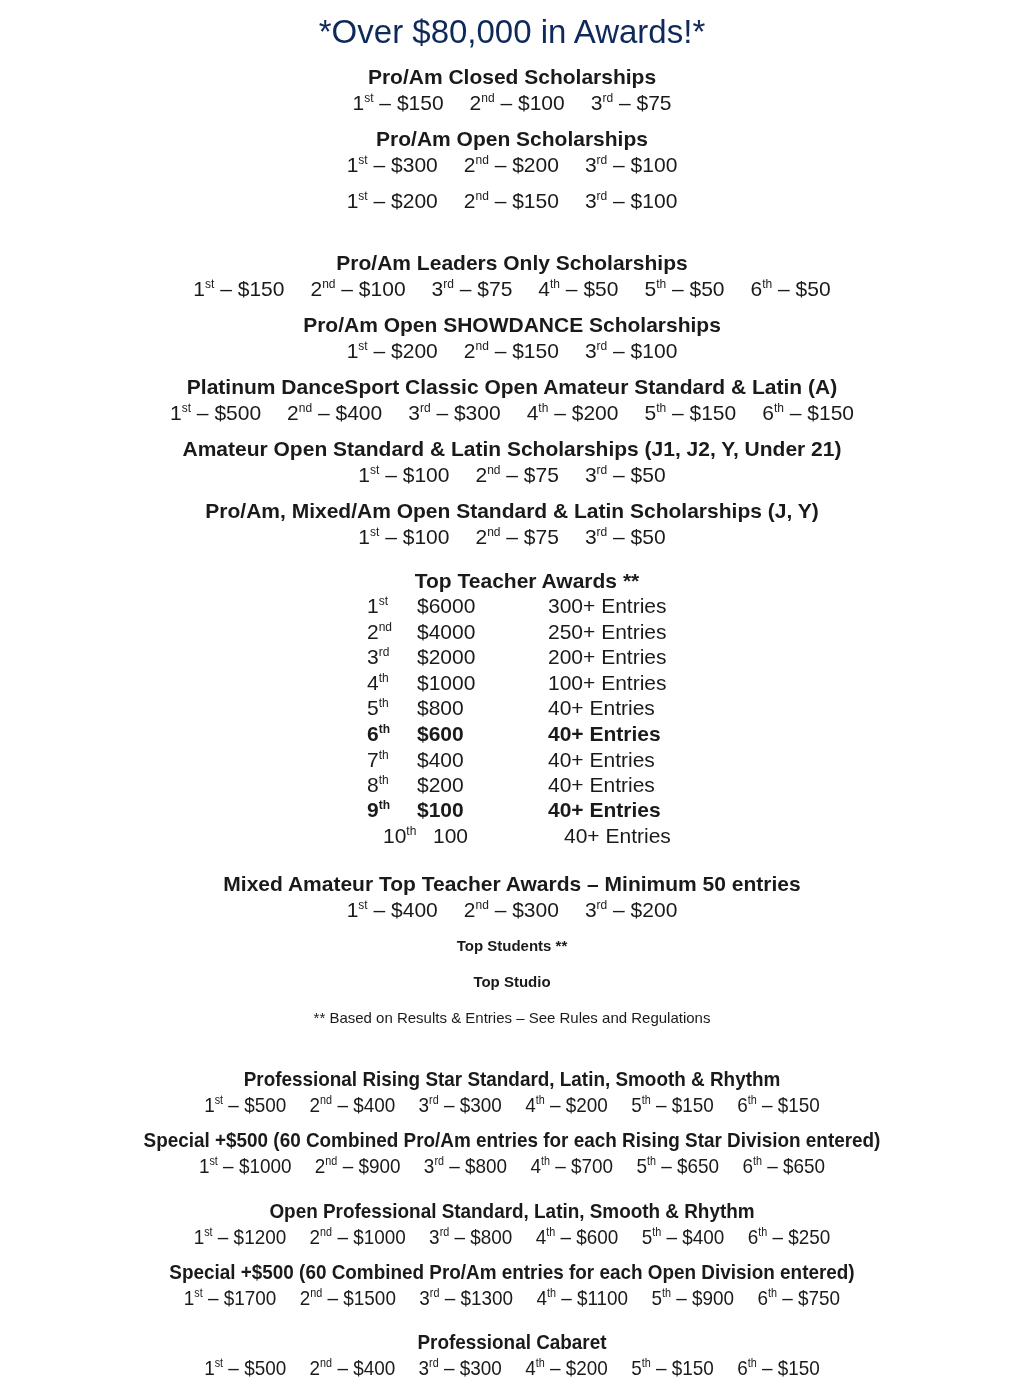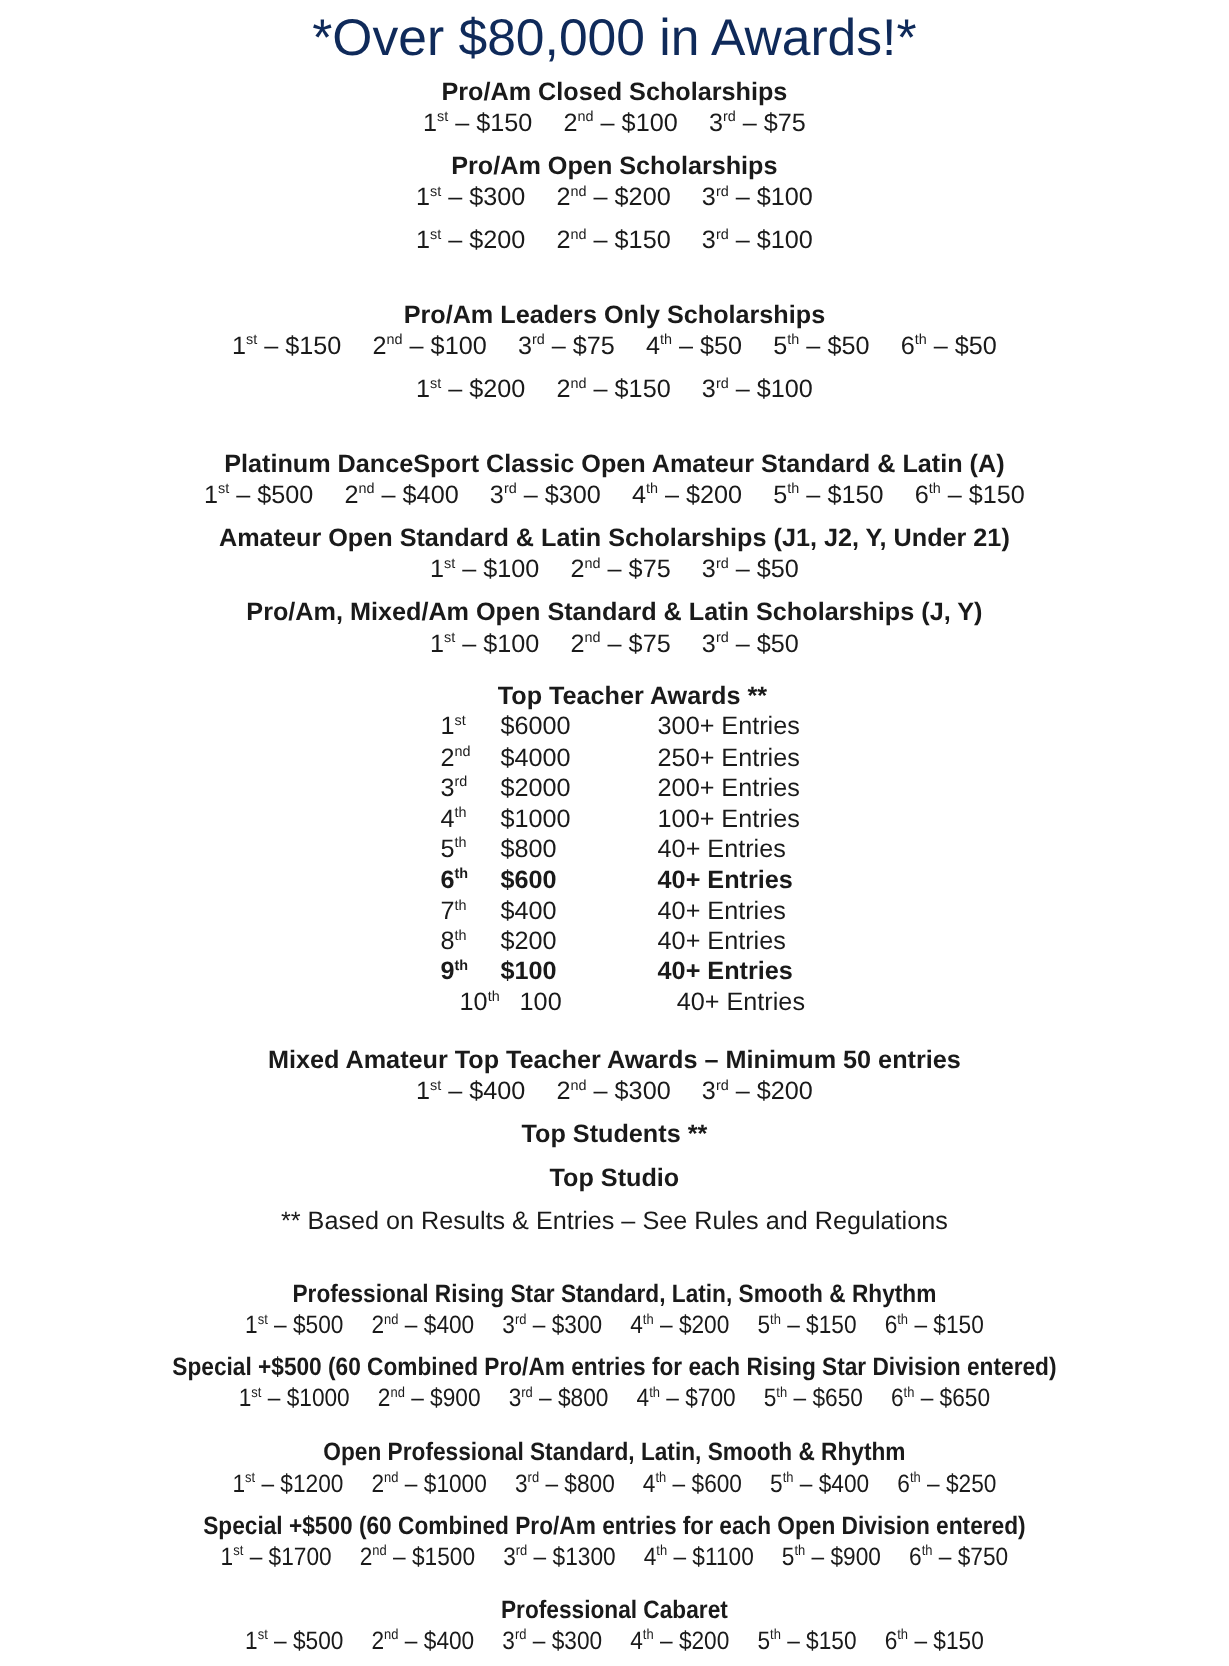--- a/index.html
+++ b/index.html
@@ -4,36 +4,36 @@
   <style>
     html, body { margin: 0; padding: 0; background: #ffffff; }
     body {
       width: 1024px; height: 1388px; overflow: hidden;
       font-family: "Liberation Sans", sans-serif;
       color: #1a1a1a;
       position: relative;
     }
     .title {
       position: absolute; left: 0; width: 1024px; top: 10px;
-      text-align: center; font-size: 43px; color: #0f2a5a; line-height: 44px;
+      text-align: center; font-size: 33px; color: #0f2a5a; line-height: 44px;
     }
     .block { position: absolute; left: 0; width: 1024px; text-align: center; }
     .heading { font-weight: bold; font-size: 21px; line-height: 26px; }
     .prizes { font-size: 21px; line-height: 26px; white-space: nowrap; }
     .cond .heading, .cond .prizes { transform: scaleX(0.9); transform-origin: center; display: block; }
     .prize { display: inline-block; margin: 0 13px; }
     .prize sup { font-size: 12px; vertical-align: 8px; line-height: 0; }
     .teacher { position: absolute; left: 0; width: 1024px; }
     .teacher .heading { text-align: center; width: 1024px; position: absolute; left: 15px; top: 0; }
     .trow { position: absolute; font-size: 21px; line-height: 25.5px; height: 25.5px; }
     .trow .place { position: absolute; left: 367px; }
     .trow .amt { position: absolute; left: 417px; }
     .trow .ent { position: absolute; left: 548px; white-space: nowrap; }
     .trow sup { font-size: 12px; vertical-align: 8px; line-height: 0; }
-    .single { position: absolute; left: 0; width: 1024px; text-align: center; font-size: 21px; line-height: 26px; }
+    .single { position: absolute; left: 0; width: 1024px; text-align: center; font-size: 15px; line-height: 26px; }
     .single.bold { font-weight: bold; }
   </style>
 </head>
 <body>
 
 <div class="title">*Over $80,000 in Awards!*</div>
 
 <div id="sections"></div>
 
 <div class="teacher" id="teacher" style="top:568px;">
@@ -103,20 +103,21 @@
     <div class="prizes"><span class="prize"><span>1</span><sup>st</sup> – <span>$300</span></span><span class="prize"><span>2</span><sup>nd</sup> – <span>$200</span></span><span class="prize"><span>3</span><sup>rd</sup> – <span>$100</span></span></div>
   </div>
 <div class="block" style="top: 188px;">
     <div class="prizes"><span class="prize"><span>1</span><sup>st</sup> – <span>$200</span></span><span class="prize"><span>2</span><sup>nd</sup> – <span>$150</span></span><span class="prize"><span>3</span><sup>rd</sup> – <span>$100</span></span></div>
   </div>
 <div class="block" style="top: 250px;">
     <div class="heading">Pro/Am Leaders Only Scholarships</div>
     <div class="prizes"><span class="prize"><span>1</span><sup>st</sup> – <span>$150</span></span><span class="prize"><span>2</span><sup>nd</sup> – <span>$100</span></span><span class="prize"><span>3</span><sup>rd</sup> – <span>$75</span></span><span class="prize"><span>4</span><sup>th</sup> – <span>$50</span></span><span class="prize"><span>5</span><sup>th</sup> – <span>$50</span></span><span class="prize"><span>6</span><sup>th</sup> – <span>$50</span></span></div>
   </div>
 <div class="block" style="top: 312px;">
+    <div class="heading">Pro/Am Open SHOWDANCE Scholarships</div>
     <div class="prizes"><span class="prize"><span>1</span><sup>st</sup> – <span>$200</span></span><span class="prize"><span>2</span><sup>nd</sup> – <span>$150</span></span><span class="prize"><span>3</span><sup>rd</sup> – <span>$100</span></span></div>
   </div>
 <div class="block" style="top: 374px;">
     <div class="heading">Platinum DanceSport Classic Open Amateur Standard &amp; Latin (A)</div>
     <div class="prizes"><span class="prize"><span>1</span><sup>st</sup> – <span>$500</span></span><span class="prize"><span>2</span><sup>nd</sup> – <span>$400</span></span><span class="prize"><span>3</span><sup>rd</sup> – <span>$300</span></span><span class="prize"><span>4</span><sup>th</sup> – <span>$200</span></span><span class="prize"><span>5</span><sup>th</sup> – <span>$150</span></span><span class="prize"><span>6</span><sup>th</sup> – <span>$150</span></span></div>
   </div>
 <div class="block" style="top: 436px;">
     <div class="heading">Amateur  Open Standard &amp; Latin Scholarships (J1, J2, Y, Under 21)</div>
     <div class="prizes"><span class="prize"><span>1</span><sup>st</sup> – <span>$100</span></span><span class="prize"><span>2</span><sup>nd</sup> – <span>$75</span></span><span class="prize"><span>3</span><sup>rd</sup> – <span>$50</span></span></div>
   </div>

